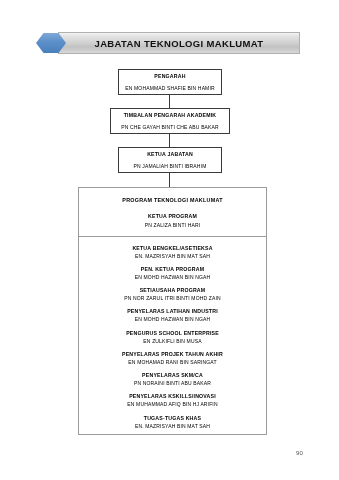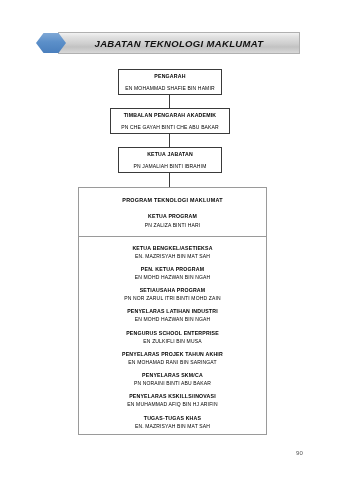--- a/index.html
+++ b/index.html
@@ -45,21 +45,20 @@
     display: flex;
     align-items: center;
     justify-content: center;
   }
   .banner-title {
     font-size: 9.5px;
     font-weight: bold;
     letter-spacing: 0.35px;
     color: #111111;
     white-space: nowrap;
-    font-style: italic;
   }
   .hexagon {
     position: absolute;
     left: 0;
     top: 1px;
     width: 30px;
     height: 20px;
     background: linear-gradient(to bottom, #7fa8d6 0%, #5b8fc9 45%, #4a7fbd 100%);
     clip-path: polygon(25% 0%, 75% 0%, 100% 50%, 75% 100%, 25% 100%, 0% 50%);
   }

